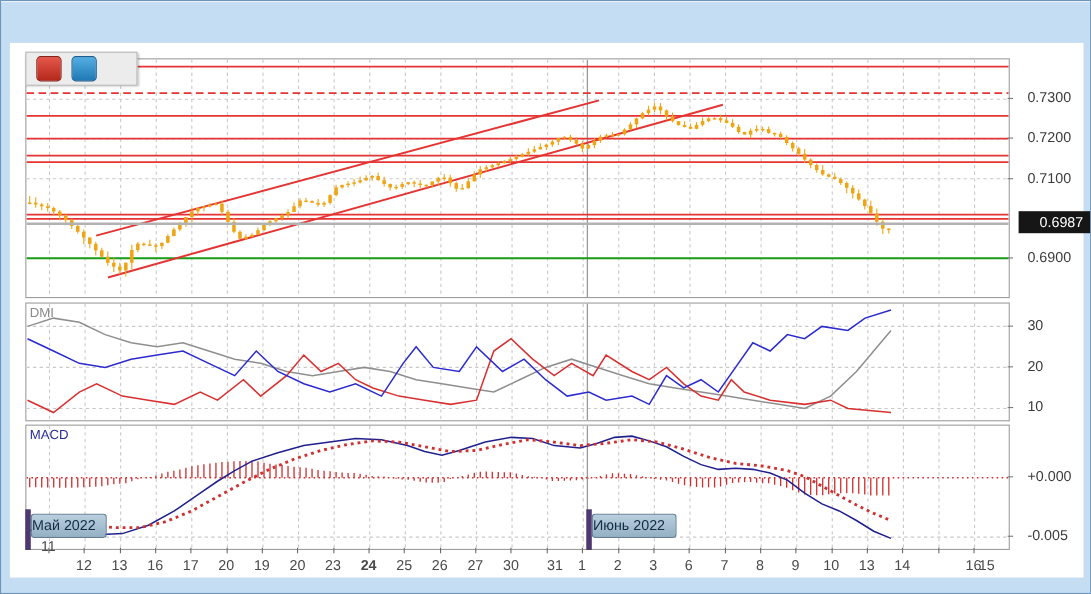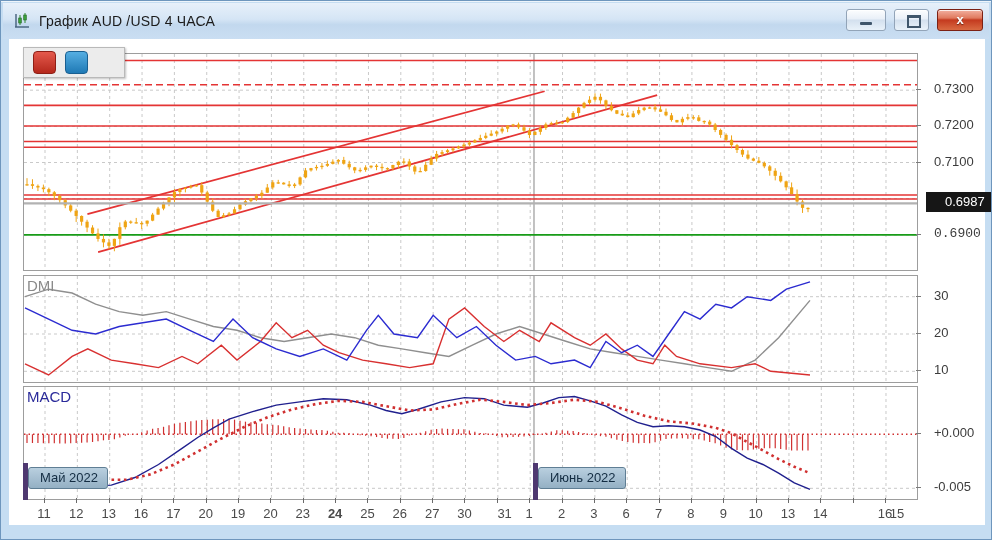--- a/index.html
+++ b/index.html
@@ -16,63 +16,41 @@
   .wbtn.close{width:44px;border:1px solid #7c2114;background:linear-gradient(#f2b0a0 0%,#e07a5f 40%,#c43a1f 50%,#d96a42 100%);}
   .glyph-min{position:absolute;left:50%;top:12px;width:12px;height:3px;margin-left:-6px;background:#3f566b;border-radius:1px;}
   .glyph-max{position:absolute;left:50%;top:5px;width:10px;height:8px;margin-left:-5px;border:2px solid #3f566b;border-top-width:3px;background:transparent;}
   .glyph-x{position:absolute;left:0;right:0;top:2px;text-align:center;color:#fff;font-weight:bold;font-size:13px;text-shadow:0 1px 1px rgba(0,0,0,.5);}
   #content{position:absolute;left:8px;top:38px;width:976px;height:486px;background:#ffffff;}
   .panel{position:absolute;left:14px;width:895px;border:1px solid #9d9d9d;background:#fff;box-sizing:border-box;}
   #p-main{top:14px;height:218px;}
   #p-dmi{top:236px;height:108px;}
   #p-macd{top:347px;height:114px;}
   .panel svg{position:absolute;left:0;top:0;}
-  .ind-label{position:absolute;left:3px;top:1px;font-size:15px;z-index:5;}
+  .ind-label{position:absolute;left:3px;top:1px;font-size:12px;z-index:5;}
   #dmi-label{color:#8a8a8a;} #macd-label{color:#2a2a9a;}
   .yl{position:absolute;font-size:13px;color:#3c3c3c;white-space:nowrap;}
   .xl{position:absolute;font-size:13px;color:#4a4a4a;width:30px;text-align:center;}
   .ytick{position:absolute;width:5px;height:1px;background:#7a7a7a;}
   .xtick{position:absolute;width:1px;height:5px;background:#6a6a6a;}
   #price-badge{position:absolute;background:#161616;color:#fff;font-size:13px;padding:2px 7px 3px 7px;z-index:6;}
   .month-badge{position:absolute;z-index:6;font-size:13px;color:#132c42;
-    background:linear-gradient(#b9cfdf,#94b0c4);border:1px solid #5f7e94;border-radius:3px;padding:2px 9px 3px 11px;}
+    background:linear-gradient(#b9cfdf,#94b0c4);border:1px solid #5f7e94;border-radius:3px;padding:2px 9px 3px 0;}
   .month-bar{position:absolute;width:5px;background:#4e3870;z-index:6;}
   #toolbar{position:absolute;left:14px;top:8px;width:102px;height:31px;background:#ececec;border:1px solid #b9b9b9;
     box-shadow:1px 1px 2px rgba(0,0,0,.25);z-index:8;display:flex;align-items:center;gap:9px;padding-left:9px;box-sizing:border-box;}
   .sqbtn{width:21px;height:21px;border-radius:4px;cursor:default;}
   .sqbtn.red{background:linear-gradient(#e4594c,#b5281c);border:1px solid #8e1f16;}
   .sqbtn.blue{background:linear-gradient(#55aee2,#1f79b5);border:1px solid #195f91;}
   #labels{position:absolute;left:0;top:0;width:992px;height:486px;pointer-events:none;}
 </style>
 </head>
 <body>
 
 <div id="win">
-  <div class="titlebar">
-    <svg class="app-ico" viewBox="0 0 18 18">
-      <line x1="3" y1="2" x2="3" y2="15" stroke="#44607c" stroke-width="1.4"></line>
-      <line x1="2" y1="15" x2="16" y2="15" stroke="#44607c" stroke-width="1.4"></line>
-      <line x1="7" y1="3" x2="7" y2="13" stroke="#2f8a2f" stroke-width="1"></line>
-      <rect x="5.7" y="6" width="2.6" height="5" fill="#3aa03a" stroke="#226622" stroke-width=".6"></rect>
-      <line x1="12" y1="1" x2="12" y2="11" stroke="#2f8a2f" stroke-width="1"></line>
-      <rect x="10.7" y="3" width="2.6" height="5" fill="#3aa03a" stroke="#226622" stroke-width=".6"></rect>
-    </svg>
-    <span class="title-text">График AUD /USD  4 ЧАСА</span>
-    <div class="winbtns">
-      <div class="wbtn min">
-          <div class="glyph-min"></div>
-        </div>
-      <div class="wbtn max">
-          <div class="glyph-max"></div>
-        </div>
-      <div class="wbtn close">
-          <div class="glyph-x">x</div>
-        </div>
-    </div>
-  </div>
 
   <div id="content">
     <div class="panel" id="p-main">
       <svg id="svg-main" width="893" height="216" viewBox="0 0 893 216">
           <g>
             <line x1="21" y1="0" x2="21" y2="216" stroke="#c9c9c9" stroke-width="1" stroke-dasharray="3 3"></line>
             <line x1="53.346" y1="0" x2="53.346" y2="216" stroke="#c9c9c9" stroke-width="1" stroke-dasharray="3 3"></line>
             <line x1="85.692" y1="0" x2="85.692" y2="216" stroke="#c9c9c9" stroke-width="1" stroke-dasharray="3 3"></line>
             <line x1="118.03799999999998" y1="0" x2="118.03799999999998" y2="216" stroke="#c9c9c9" stroke-width="1" stroke-dasharray="3 3"></line>
             <line x1="150.384" y1="0" x2="150.384" y2="216" stroke="#c9c9c9" stroke-width="1" stroke-dasharray="3 3"></line>
@@ -646,33 +624,33 @@
     </div>
 
     <div id="price-badge" style="left: 917px; top: 153.382px; padding-left: 19px;">0.6987</div>
     <div id="labels">
         <div class="yl" style="left: 925px; top: 42.17px;">0.7300</div>
         <div class="ytick" style="left: 907px; top: 50.17px;"></div>
         <div class="yl" style="left: 925px; top: 78.34px;">0.7200</div>
         <div class="ytick" style="left: 907px; top: 86.34px;"></div>
         <div class="yl" style="left: 925px; top: 114.51px;">0.7100</div>
         <div class="ytick" style="left: 907px; top: 122.51px;"></div>
-        <div class="yl" style="left: 925px; top: 186.85px; font-family: Liberation Mono, monospace;">0.6900</div>
+        <div class="yl" style="left: 925px; top: 186.85px;">0.6900</div>
         <div class="ytick" style="left: 907px; top: 194.85px;"></div>
         <div class="yl" style="left: 925px; top: 248.7px;">30</div>
         <div class="ytick" style="left: 907px; top: 256.7px;"></div>
         <div class="yl" style="left: 925px; top: 286px;">20</div>
         <div class="ytick" style="left: 907px; top: 294px;"></div>
         <div class="yl" style="left: 925px; top: 323.3px;">10</div>
         <div class="ytick" style="left: 907px; top: 331.3px;"></div>
         <div class="yl" style="left: 925px; top: 386.3px;">+0.000</div>
         <div class="ytick" style="left: 907px; top: 394.3px;"></div>
         <div class="yl" style="left: 925px; top: 440.3px;">-0.005</div>
         <div class="ytick" style="left: 907px; top: 448.3px;"></div>
-        <div class="xl" style="left: 20px; top: 467px;">11</div>
+        <div class="xl" style="left: 20px; top: 450px;">11</div>
         <div class="xtick" style="left: 35px; top: 459px;"></div>
         <div class="xl" style="left: 52.346px; top: 467px;">12</div>
         <div class="xtick" style="left: 67.346px; top: 459px;"></div>
         <div class="xl" style="left: 84.692px; top: 467px;">13</div>
         <div class="xtick" style="left: 99.692px; top: 459px;"></div>
         <div class="xl" style="left: 117.038px; top: 467px;">16</div>
         <div class="xtick" style="left: 132.038px; top: 459px;"></div>
         <div class="xl" style="left: 149.384px; top: 467px;">17</div>
         <div class="xtick" style="left: 164.384px; top: 459px;"></div>
         <div class="xl" style="left: 181.73px; top: 467px;">20</div>

